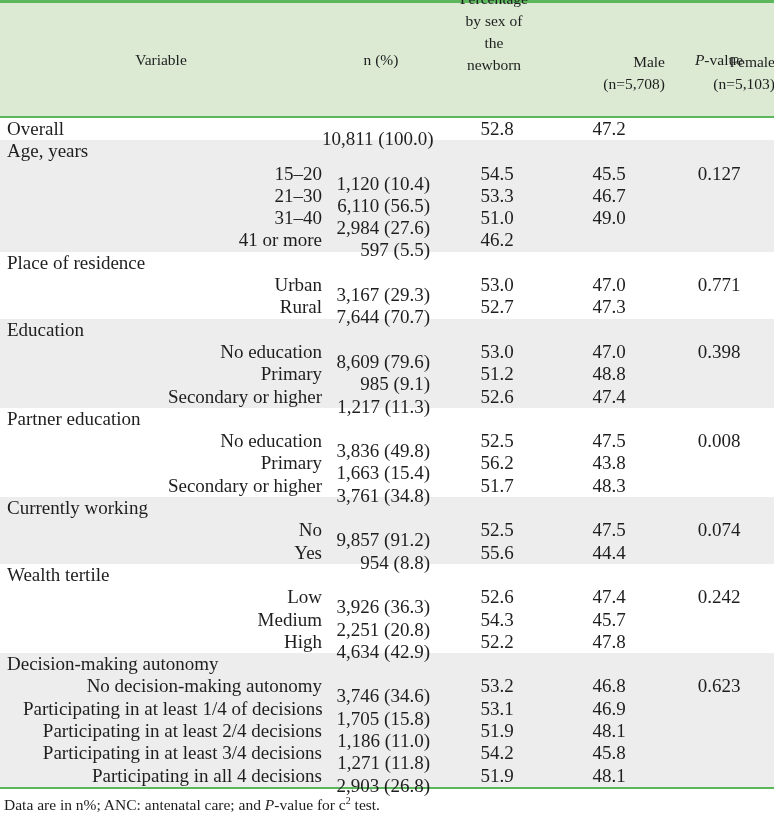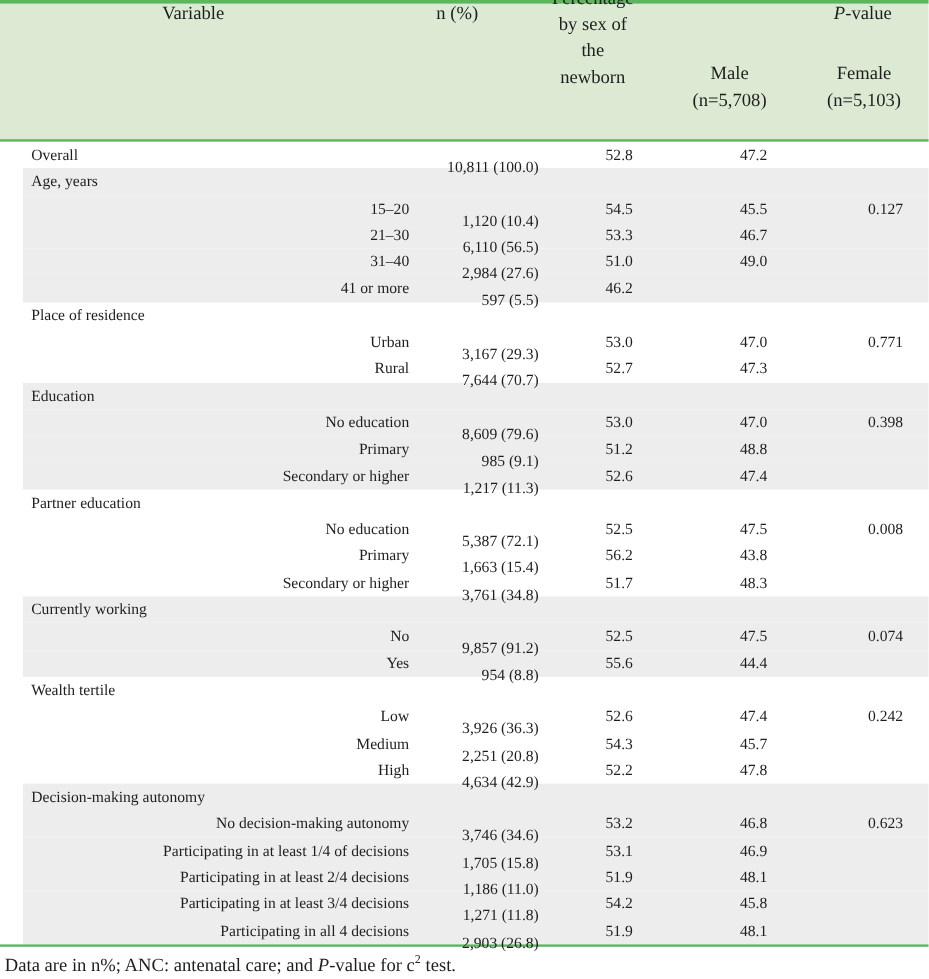--- a/index.html
+++ b/index.html
@@ -15,38 +15,38 @@
   
   .thead {
     display:grid;
     grid-template-columns:322px 118px 224px 110px;
     height:118px;
     background:var(--header-bg, #dcead4);
     border-top:3px solid var(--green, #5cb75c);
     border-bottom:2px solid var(--green, #5cb75c);
     font-size:15.5px;
   }
-  .h-cell { display:flex; align-items:flex-start; justify-content:center; text-align:center; }
+  .h-cell { display:flex; align-items:center; justify-content:center; text-align:center; }
   .h-span { display:flex; flex-direction:row; }
   .span-title {
     height:55px;
     display:flex; align-items:center; justify-content:center;
     text-align:center; line-height:22px;
     padding:2px 20px 0 20px;
   }
   .span-rule { border-top:2px solid var(--green, #5cb75c); margin-left:3px; }
   .span-cols { flex:1; display:grid; grid-template-columns:114px 110px; }
   .h-sub {
     display:flex; flex-direction:column;
-    align-items:center; justify-content:center;
+    align-items:flex-end; justify-content:center;
     line-height:22px;
     margin-top:27px;
   }
   
-  .tbody { font-size:13px;padding-left:19px; }
+  .tbody { font-size:19px; }
   .trow {
     display:grid;
     grid-template-columns:322px 118px 114px 110px 110px;
     height:22.3px;
     align-items:center;
   }
   .trow.shade { background:var(--stripe, #ededed); }
   .cell { white-space:nowrap; overflow:hidden; line-height:22.3px; }
   .c-var { padding-left:7px; text-align:left; }
   .c-var.indent { padding-left:23px;text-align:right; }
@@ -185,21 +185,21 @@
       </div>
       <div class="trow">
         <div class="cell c-var">Partner education</div>
         <div class="cell c-n"></div>
         <div class="cell c-male"></div>
         <div class="cell c-female"></div>
         <div class="cell c-p"></div>
       </div>
       <div class="trow">
         <div class="cell c-var indent">No education</div>
-        <div class="cell c-n">5,387 (72.1)</div>
+        <div class="cell c-n">3,836 (49.8)</div>
         <div class="cell c-male">52.5</div>
         <div class="cell c-female">47.5</div>
         <div class="cell c-p">0.008</div>
       </div>
       <div class="trow">
         <div class="cell c-var indent">Primary</div>
         <div class="cell c-n">1,663 (15.4)</div>
         <div class="cell c-male">56.2</div>
         <div class="cell c-female">43.8</div>
         <div class="cell c-p"></div>

